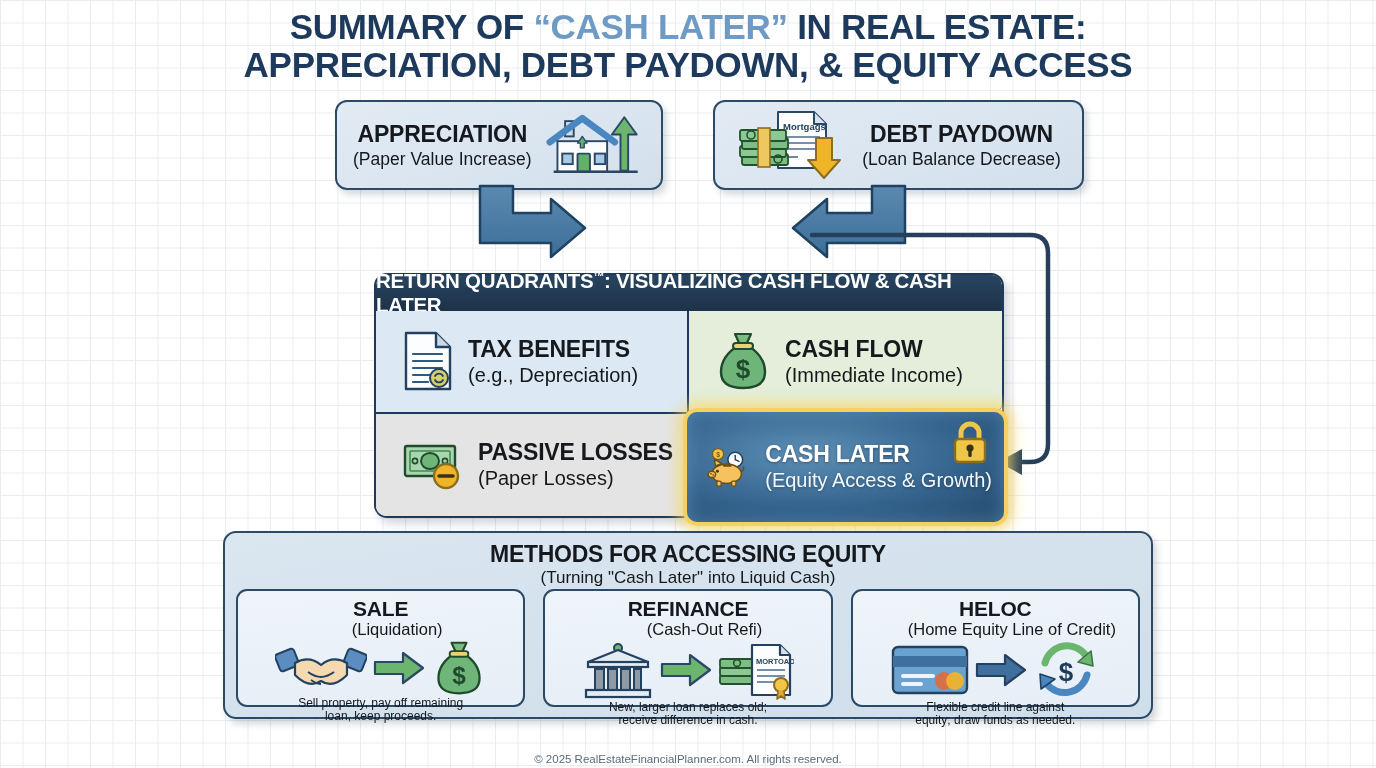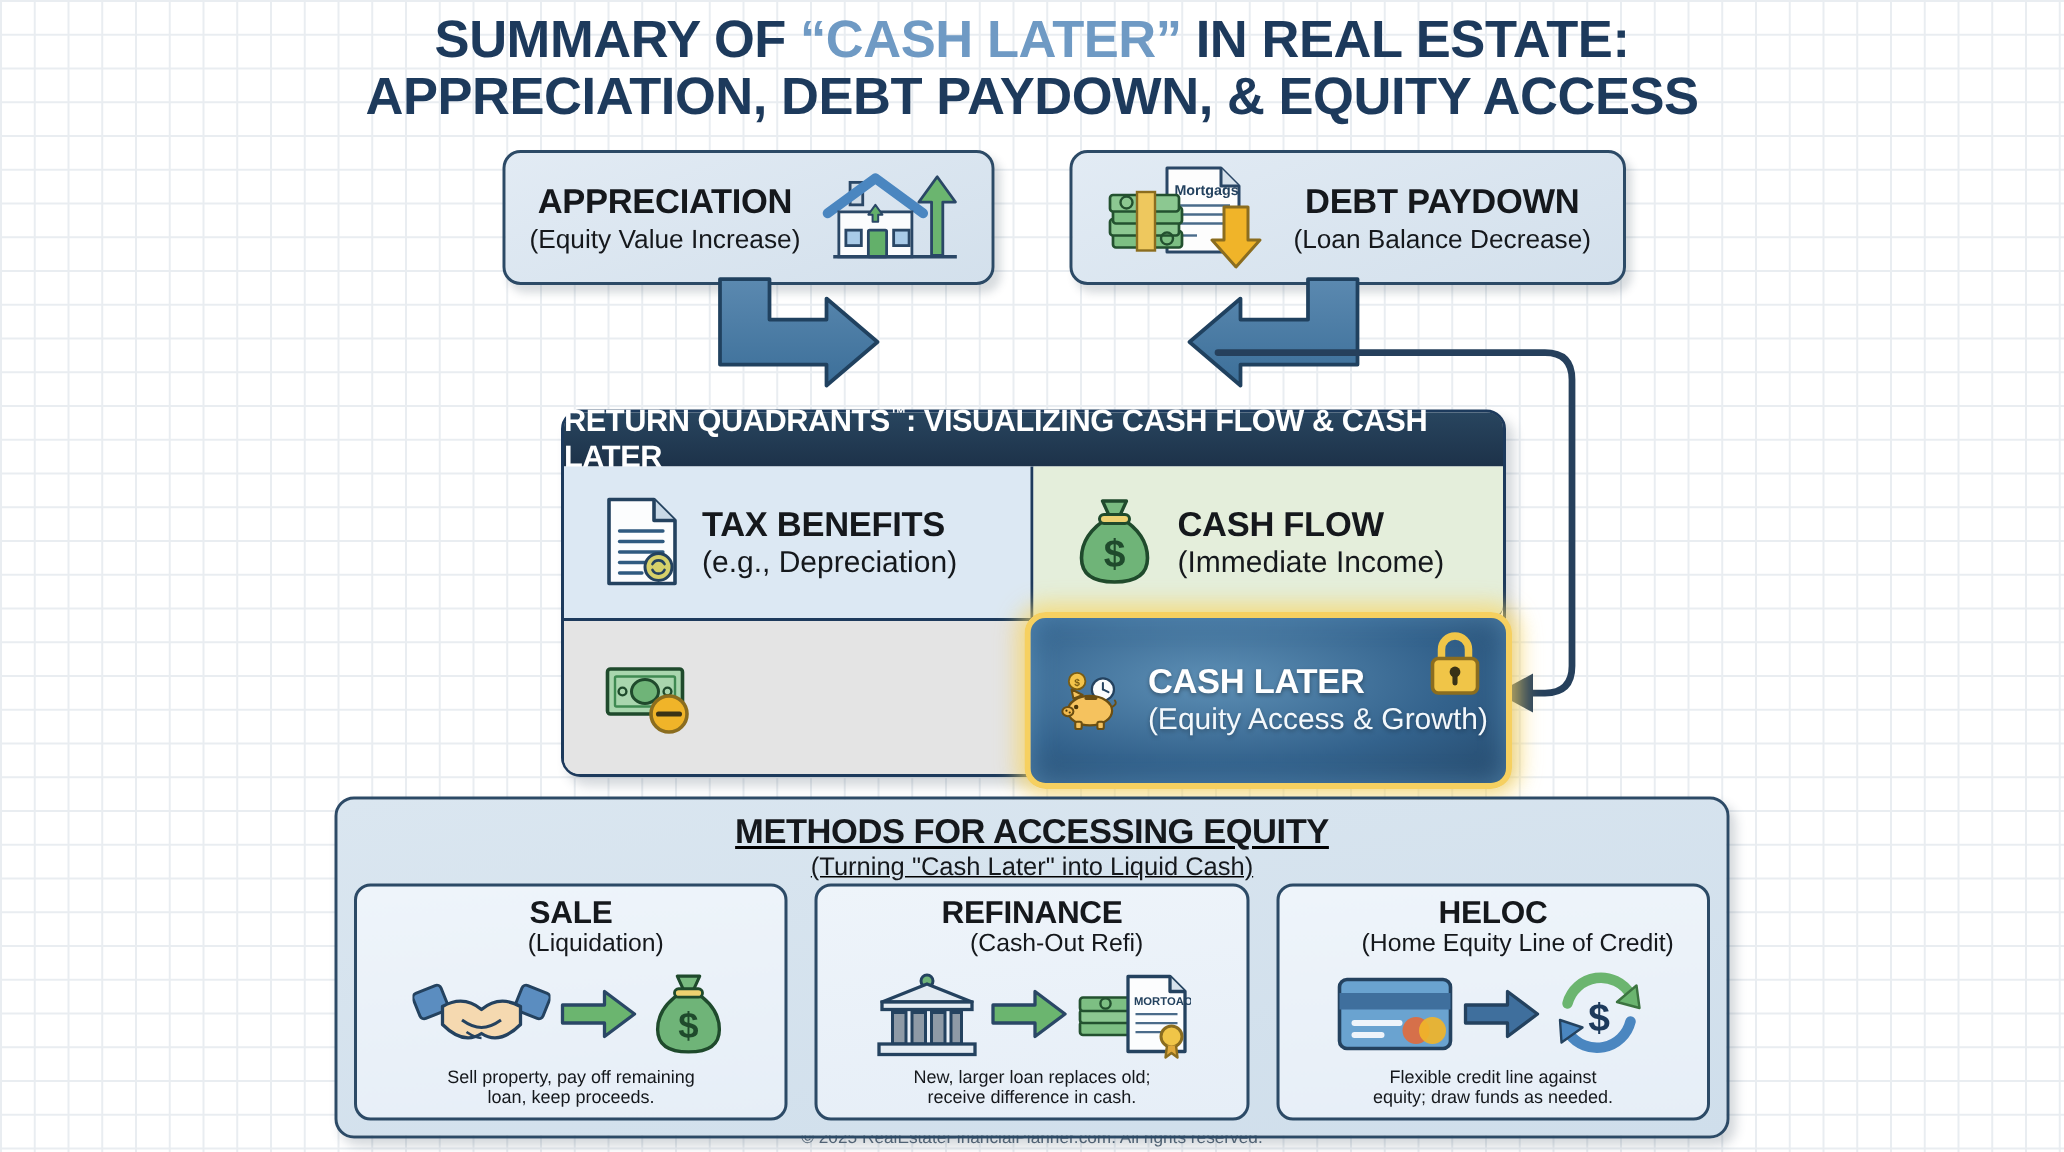--- a/index.html
+++ b/index.html
@@ -160,27 +160,26 @@
   }
   #quad-later .hdr { color:#ffffff !important; text-shadow:0 1px 3px rgba(0,0,0,0.35); }
   #quad-later .sub { color:#f3f8fc !important; text-shadow:0 1px 3px rgba(0,0,0,0.3); }
 
   .lock-badge {
     position: absolute; right: 14px; top: 8px; z-index: 9;
   }
 
   
   #methods {
-    left: 223px; top: 531px; width: 930px; height: 228px;
+    left: 223px; top: 531px; width: 930px; height: 188px;
     border: 2.5px solid #2c4a66;
     border-radius: 13px;
     background: linear-gradient(170deg, #dae6f0 0%, #cfdeeb 100%);
     box-shadow: 4px 5px 7px rgba(40,60,80,0.2);
     z-index: 4;
-    text-decoration: underline;
   }
   #methods .m-title {
     text-align: center; padding-top: 9px; line-height: 1.12;
   }
   #methods .m-title .hdr {
     font-size: 23px; font-weight: bold; color: #15181c; letter-spacing: -0.3px;
   }
   #methods .m-title .sub { font-size: 17px; color:#15181c; }
 
   .m-cards {
@@ -237,21 +236,21 @@
 
     <path d="M 905 186 L 872 186 L 872 213 L 827 213 L 827 199 L 793 228 L 827 257 L 827 243 L 905 243 Z" fill="url(#arrGrad)" stroke="#20415f" stroke-width="2.5" stroke-linejoin="round"></path>
 
     <path d="M 812 235 L 1030 235 Q 1048 235 1048 253 L 1048 444 Q 1048 462 1030 462 L 1020 462" fill="none" stroke="#26405c" stroke-width="4.5" stroke-linecap="round"></path>
     <path d="M 1022 449 L 998 462 L 1022 475 Z" fill="#26405c"></path>
   </svg>
 
   <div class="panel top-box" id="box-appreciation">
     <div class="txt">
       <div class="hdr">APPRECIATION</div>
-      <div class="sub">(Equity Value Increase)</div>
+      <div class="sub">(Paper Value Increase)</div>
     </div>
     <svg width="104" height="66" viewBox="0 0 104 66">
 
       <rect x="20" y="8" width="9" height="16" fill="#cfdbe6" stroke="#2a4766" stroke-width="2"></rect>
 
       <path d="M4 30 L38 5 L72 30" fill="none" stroke="#4a86c0" stroke-width="7" stroke-linejoin="round" stroke-linecap="round"></path>
 
       <rect x="12" y="29" width="52" height="32" fill="#fbfcfd" stroke="#2a4766" stroke-width="2"></rect>
 
       <rect x="33" y="42" width="13" height="19" fill="#63b06a" stroke="#2a4766" stroke-width="2" rx="1"></rect>
@@ -340,20 +339,24 @@
       <div class="quad" id="quad-loss">
         <svg width="62" height="54" viewBox="0 0 62 54">
           <rect x="3" y="8" width="50" height="30" rx="2" fill="#a9d6ae" stroke="#1f4a2c" stroke-width="2.4"></rect>
           <rect x="8" y="13" width="40" height="20" rx="1" fill="none" stroke="#3f8a52" stroke-width="1.6"></rect>
           <ellipse cx="28" cy="23" rx="9" ry="8" fill="#6fb478" stroke="#1f4a2c" stroke-width="2"></ellipse>
           <circle cx="13" cy="23" r="2.6" fill="none" stroke="#1f4a2c" stroke-width="1.6"></circle>
           <circle cx="43" cy="23" r="2.6" fill="none" stroke="#1f4a2c" stroke-width="1.6"></circle>
           <circle cx="44" cy="38" r="12" fill="#f0b429" stroke="#8b6d1f" stroke-width="2.4"></circle>
           <line x1="37" y1="38" x2="51" y2="38" stroke="#3a3216" stroke-width="3.4" stroke-linecap="round"></line>
         </svg>
+        <div class="txt">
+          <div class="hdr">PASSIVE LOSSES</div>
+          <div class="sub">(Paper Losses)</div>
+        </div>
       </div>
 
       <div class="quad" id="quad-later">
         <div class="inner">
           <svg width="72" height="66" viewBox="0 0 72 66">
 
             <circle cx="18" cy="12" r="9" fill="#f3c44b" stroke="#7a5c12" stroke-width="2"></circle>
             <text x="18" y="17" text-anchor="middle" font-family="'Liberation Sans',sans-serif" font-size="11" font-weight="bold" fill="#7a5c12">$</text>
 
             <circle cx="46" cy="21" r="12" fill="#fbfcfd" stroke="#24425f" stroke-width="2.4"></circle>

